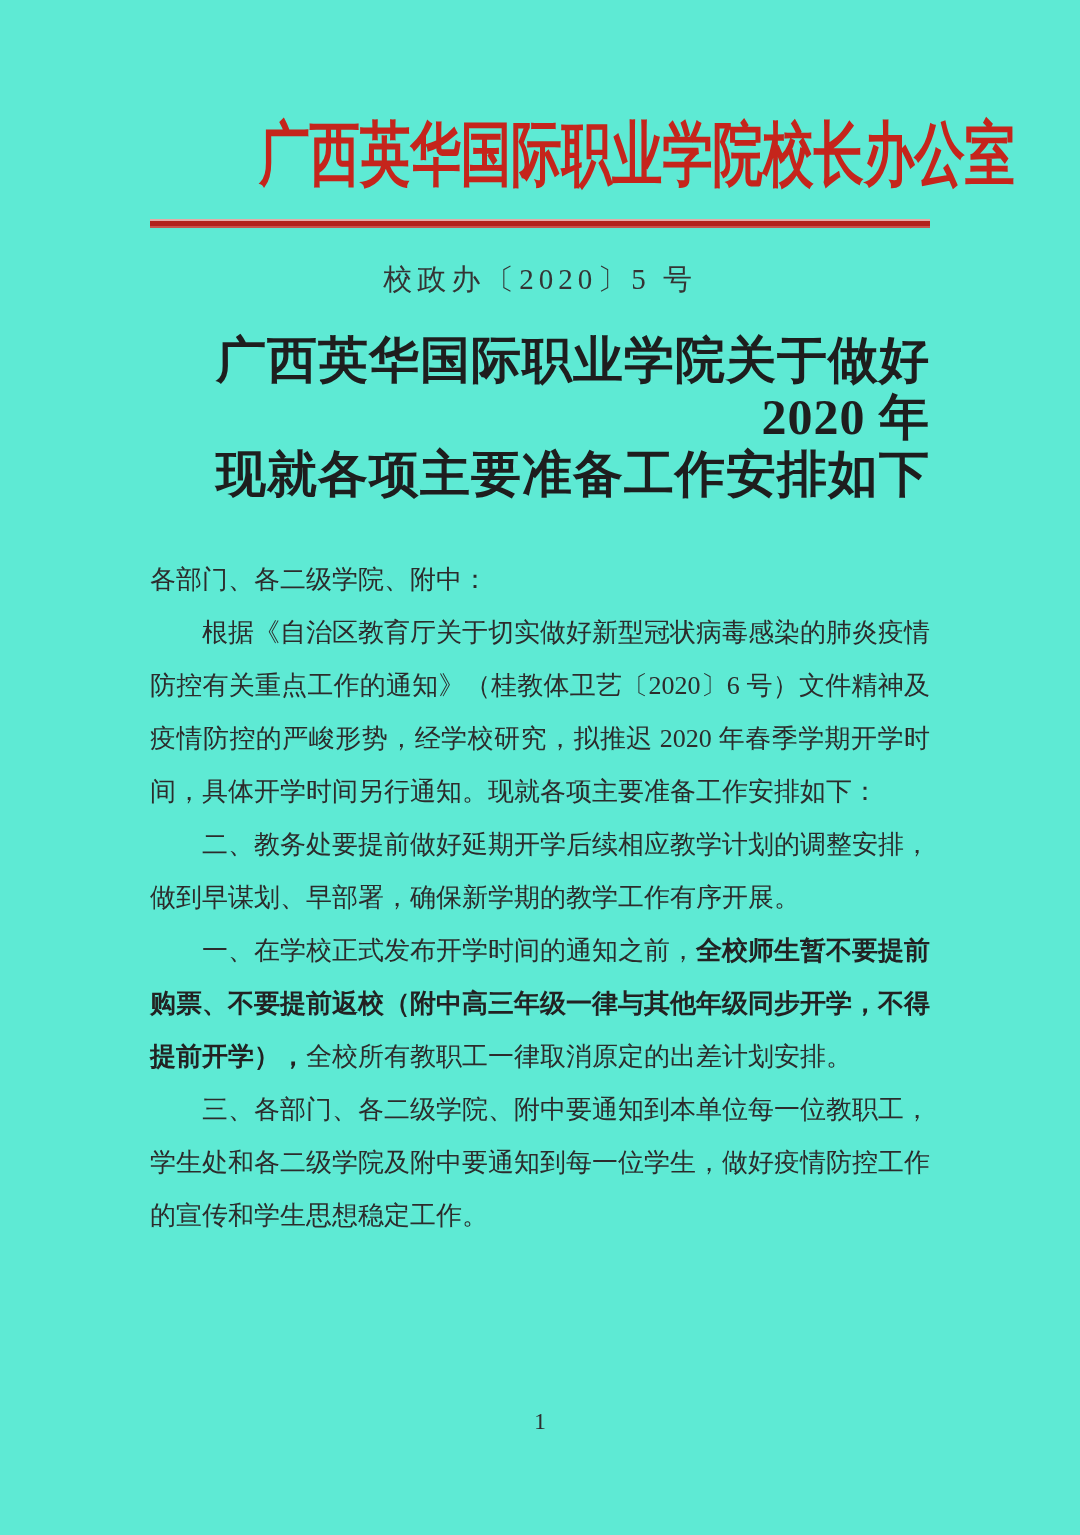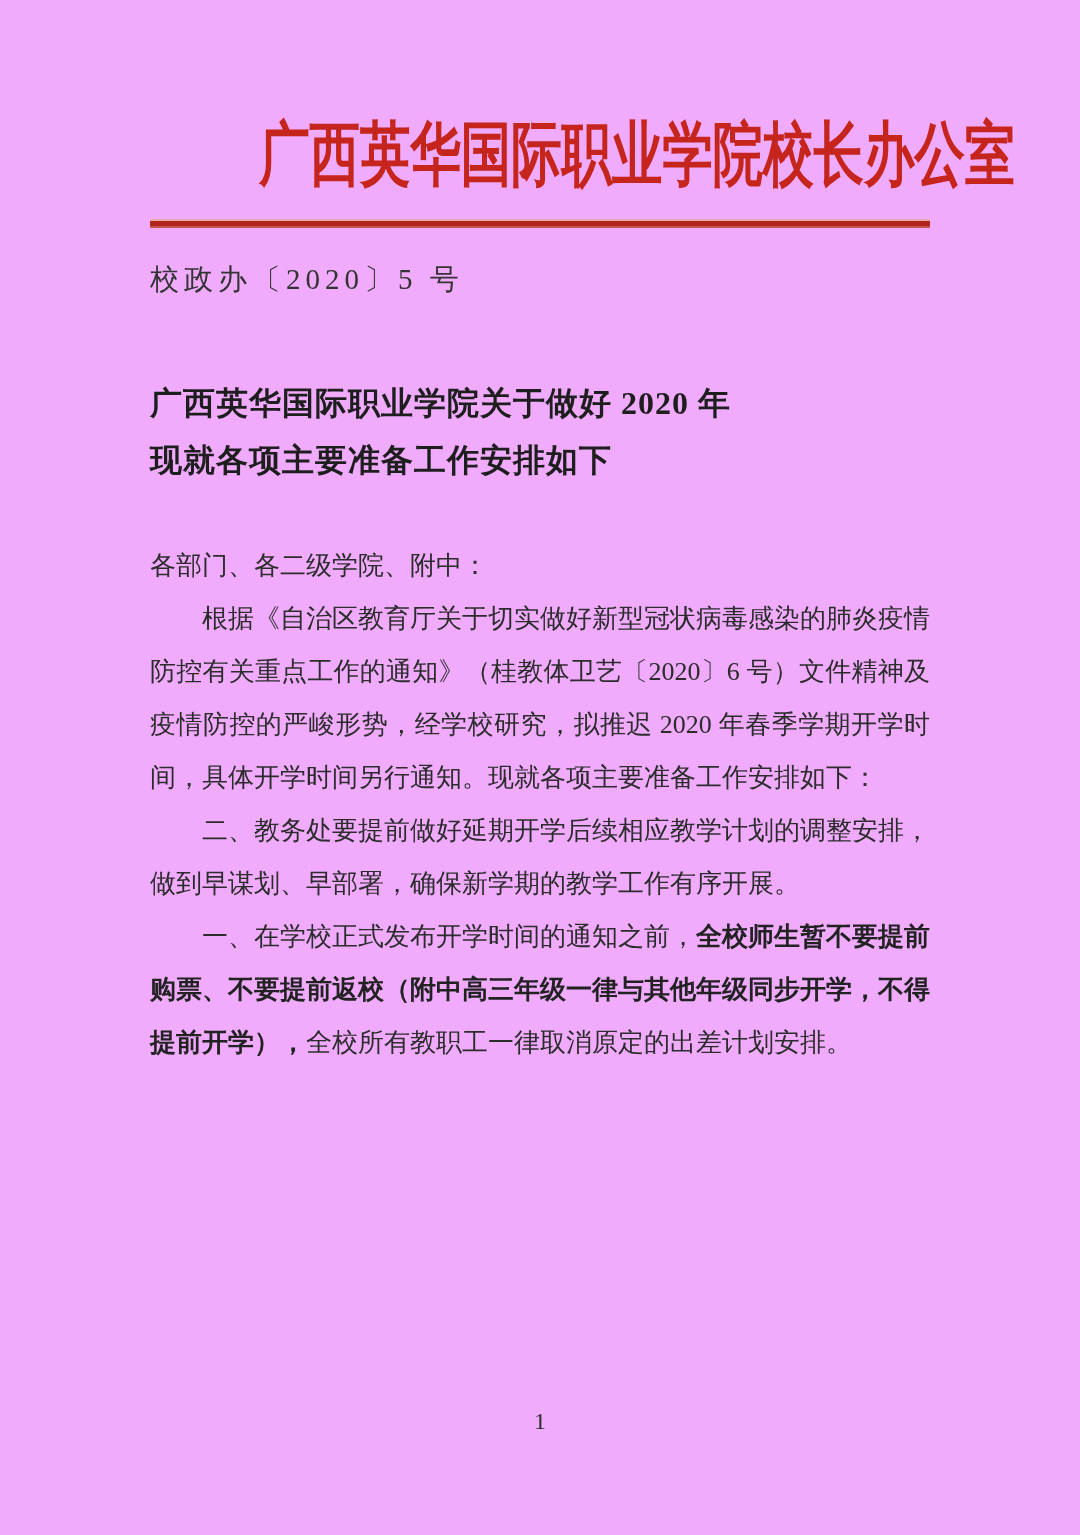--- a/index.html
+++ b/index.html
@@ -3,21 +3,21 @@
 <meta charset="utf-8">
 <style>
   :root { --accent: #c5251c; --ink: #2c2c2c; }
   * { box-sizing: border-box; }
   html, body { margin: 0; padding: 0; background: #ffffff; }
   .page {
     position: relative;
     width: 1080px;
     height: 1535px;
     margin: 0 auto;
-    background: #f0abfc;
+    background: #5eead4;
     padding: 116px 150px 0 150px;
     font-family: "Liberation Serif", "DejaVu Serif", serif;
     overflow: hidden;
   }
   .org-title {
     margin: 0;
     width: 100%;
     color: var(--accent);
     font-size: 70px;
     font-weight: 700;
@@ -30,28 +30,29 @@
   .red-rule {
     margin-top: 26px;
     height: 9px;
     background: linear-gradient(180deg,
       #e5aca7 0%, #e5aca7 24%,
       #b2241d 24%, #b2241d 78%,
       #c8554d 78%, #c8554d 100%);
   }
   .doc-number {
     margin-top: 32px;
+    text-align: center;
     font-size: 29px;
     letter-spacing: 5px;
     color: #343434;
   }
   .doc-title {
-    margin: 75px 0 0 0;
-    text-align: left;
-    font-size: 32px;
+    margin: 32px 0 0 0;
+    text-align: right;
+    font-size: 50px;
     font-weight: 700;
     color: #1e1e1e;
     line-height: 57px;
     letter-spacing: 1px;
   }
   .doc-body {
     margin-top: 50px;
     font-size: 26px;
     line-height: 53px;
     color: var(--ink);
@@ -84,17 +85,18 @@
   <h2 class="doc-title">
     <span>广西英华国际职业学院关于做好 2020 年</span><br>
     <span>现就各项主要准备工作安排如下</span>
   </h2>
 
   <section class="doc-body">
       <p class="para"><span class="seg">各部门、各二级学院、附中：</span></p>
       <p class="para indent"><span class="seg">根据《自治区教育厅关于切实做好新型冠状病毒感染的肺炎疫情防控有关重点工作的通知》（桂教体卫艺〔2020〕6 号）文件精神及疫情防控的严峻形势，经学校研究，拟推迟 2020 年春季学期开学时间，具体开学时间另行通知。现就各项主要准备工作安排如下：</span></p>
       <p class="para indent"><span class="seg">二、教务处要提前做好延期开学后续相应教学计划的调整安排，做到早谋划、早部署，确保新学期的教学工作有序开展。</span></p>
       <p class="para indent"><span class="seg">一、在学校正式发布开学时间的通知之前，</span><span class="seg bold">全校师生暂不要提前购票、不要提前返校（附中高三年级一律与其他年级同步开学，不得提前开学），</span><span class="seg">全校所有教职工一律取消原定的出差计划安排。</span></p>
+      <p class="para indent"><span class="seg">三、各部门、各二级学院、附中要通知到本单位每一位教职工，学生处和各二级学院及附中要通知到每一位学生，做好疫情防控工作的宣传和学生思想稳定工作。</span></p>
     </section>
 
   <div class="page-number">1</div>
 
 </div>
 
 </body></html>

